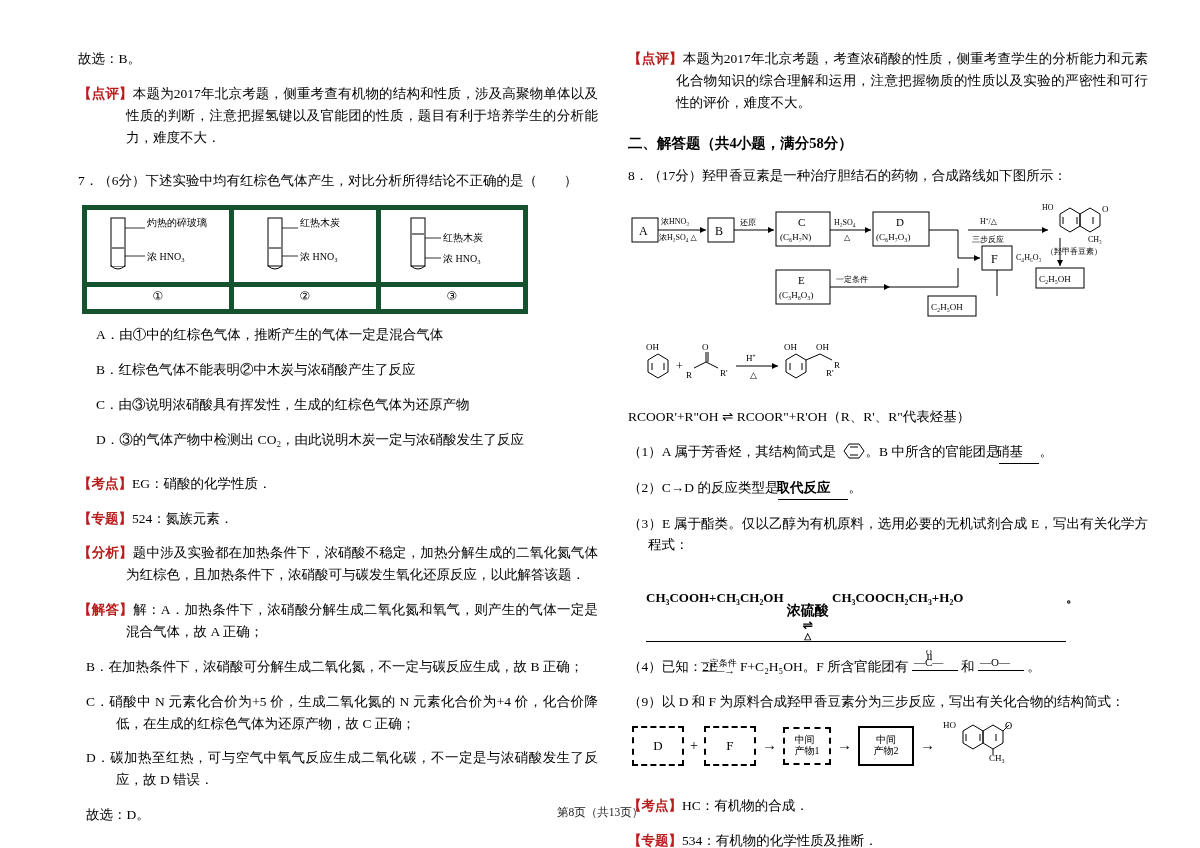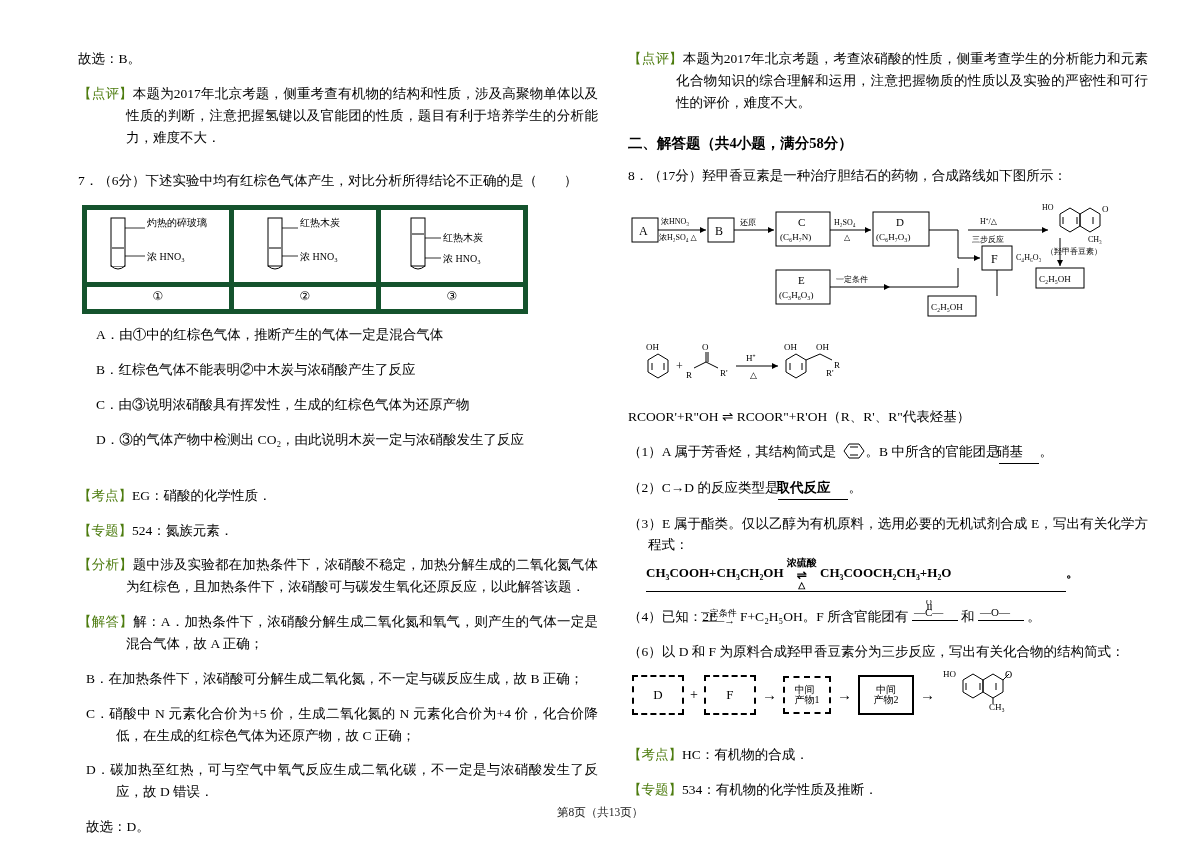--- a/index.html
+++ b/index.html
@@ -10,21 +10,21 @@
     position:relative;
     overflow:hidden;
   }
   .page{position:relative;width:1200px;height:848px;box-sizing:border-box;}
   .col{position:absolute;top:48px;width:520px;}
   .col-left{left:78px;}
   .col-right{left:628px;}
   p{margin:0 0 13px 0;font-size:13.5px;line-height:1.62;text-align:justify;}
   .hang{padding-left:20px;text-indent:-20px;}
   .hang2{padding-left:30px;text-indent:-30px;}
-  .tag{color:#4d7c0f;font-weight:normal;}
+  .tag{color:#b91c1c;font-weight:bold;}
   .tagline{padding-left:48px;text-indent:-48px;}
   .sec-title{font-size:14.5px;font-weight:bold;margin:4px 0 10px 0;}
   .footer{
     position:absolute;left:0;bottom:28px;width:1200px;text-align:center;
     font-size:11.5px;color:#222;
   }
   .fig{margin:6px 0 10px 0;}
   .exp-table{border-collapse:collapse;width:420px;margin:6px 0 8px 4px;}
   .exp-table td{border:5px solid #14532d;text-align:center;vertical-align:top;font-size:12px;padding:2px;}
   .tube-cell{height:68px;position:relative;}
@@ -101,21 +101,21 @@
         </tr>
       </tbody>
         </table>
     </div>
 
     <p class="hang2" style="margin-left:18px;">A．由①中的红棕色气体，推断产生的气体一定是混合气体</p>
     <p class="hang2" style="margin-left:18px;">B．红棕色气体不能表明②中木炭与浓硝酸产生了反应</p>
     <p class="hang2" style="margin-left:18px;">C．由③说明浓硝酸具有挥发性，生成的红棕色气体为还原产物</p>
     <p class="hang2" style="margin-left:18px;">D．③的气体产物中检测出 CO₂，由此说明木炭一定与浓硝酸发生了反应</p>
 
-    <p class="tagline" style="margin-top:34px;"><span class="tag">【考点】</span><span>EG：硝酸的化学性质．</span></p>
+    <p class="tagline" style="margin-top:22px;"><span class="tag">【考点】</span><span>EG：硝酸的化学性质．</span></p>
 
     <p class="tagline"><span class="tag">【专题】</span><span>524：氮族元素．</span></p>
 
     <p class="tagline"><span class="tag">【分析】</span><span>题中涉及实验都在加热条件下，浓硝酸不稳定，加热分解生成的二氧化氮气体为红棕色，且加热条件下，浓硝酸可与碳发生氧化还原反应，以此解答该题．</span></p>
 
     <p class="tagline"><span class="tag">【解答】</span><span>解：A．加热条件下，浓硝酸分解生成二氧化氮和氧气，则产生的气体一定是混合气体，故 A 正确；</span></p>
 
     <p class="hang2" style="margin-left:8px;">B．在加热条件下，浓硝酸可分解生成二氧化氮，不一定与碳反应生成，故 B 正确；</p>
     <p class="hang2" style="margin-left:8px;">C．硝酸中 N 元素化合价为+5 价，生成二氧化氮的 N 元素化合价为+4 价，化合价降低，在生成的红棕色气体为还原产物，故 C 正确；</p>
     <p class="hang2" style="margin-left:8px;">D．碳加热至红热，可与空气中氧气反应生成二氧化碳，不一定是与浓硝酸发生了反应，故 D 错误．</p>
@@ -260,21 +260,21 @@
           </svg>
       </span><span>。B 中所含的官能团是</span><span class="u">硝基</span><span>。</span></p>
 
     <p class="hang"><span>（2）C→D 的反应类型是</span><span class="u" style="min-width:70px;font-weight:bold;">取代反应</span><span>。</span></p>
 
     <p class="hang" style="margin-bottom:2px;">（3）E 属于酯类。仅以乙醇为有机原料，选用必要的无机试剂合成 E，写出有关化学方程式：</p>
     <div class="eqbox">
       <span class="u" style="min-width:420px;text-align:left;">
         <span>CH₃COOH+CH₃CH₂OH </span>
         <span style="display:inline-block;text-align:center;line-height:1.05;vertical-align:middle;">
-          <span style="font-size:10px;display:block;">浓硫酸</span>
+          <span style="font-size:14px;display:block;margin-top:46px;">浓硫酸</span>
           <span style="display:block;font-size:12px;">⇌</span>
           <span style="font-size:9px;display:block;">△</span>
         </span>
         <span> CH₃COOCH₂CH₃+H₂O</span>
       </span><span>。</span>
     </div>
 
     <p class="hang">
       <span>（4）已知：2E </span>
       <span style="display:inline-block;text-align:center;line-height:1;vertical-align:middle;">
@@ -292,21 +292,21 @@
       </span>
       <span>和</span>
       <span class="u" style="min-width:46px;">
         <svg width="40" height="20" viewBox="0 0 40 20">
             <text x="2" y="16" font-size="11" font-family="Liberation Serif, serif">—O—</text>
           </svg>
       </span>
       <span>。</span>
     </p>
 
-    <p class="hang" style="margin-bottom:4px;">（6）以 D 和 F 为原料合成羟甲香豆素分为三步反应，写出有关化合物的结构简式：</p>
+    <p class="hang" style="margin-bottom:4px;">（9）以 D 和 F 为原料合成羟甲香豆素分为三步反应，写出有关化合物的结构简式：</p>
 
     <div class="boxrow">
       <div class="dashbox">D</div>
       <span class="plus">+</span>
       <div class="dashbox">F</div>
       <span class="arrow">→</span>
       <div class="dashbox small">
         <div style="line-height:1.05;">
           <span style="display:block;font-size:10px;">中间</span>
           <span style="display:block;font-size:10px;">产物1</span>

